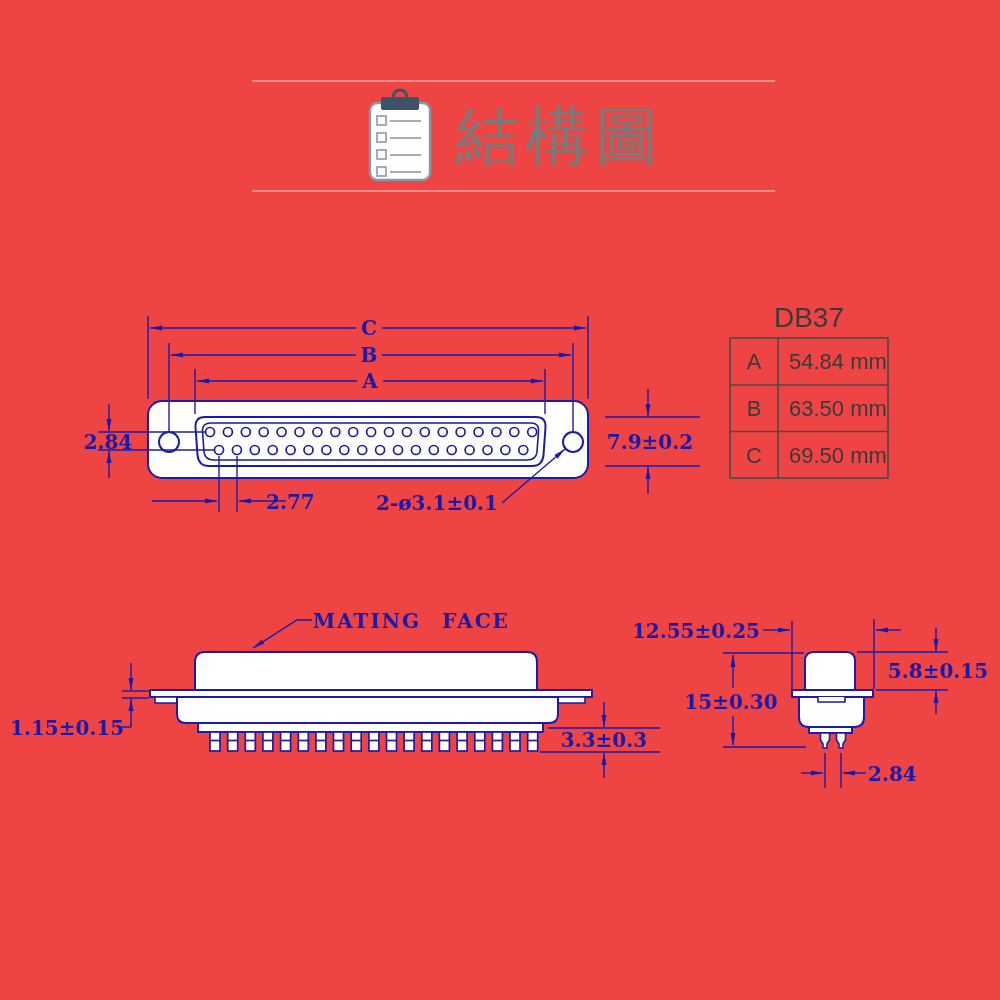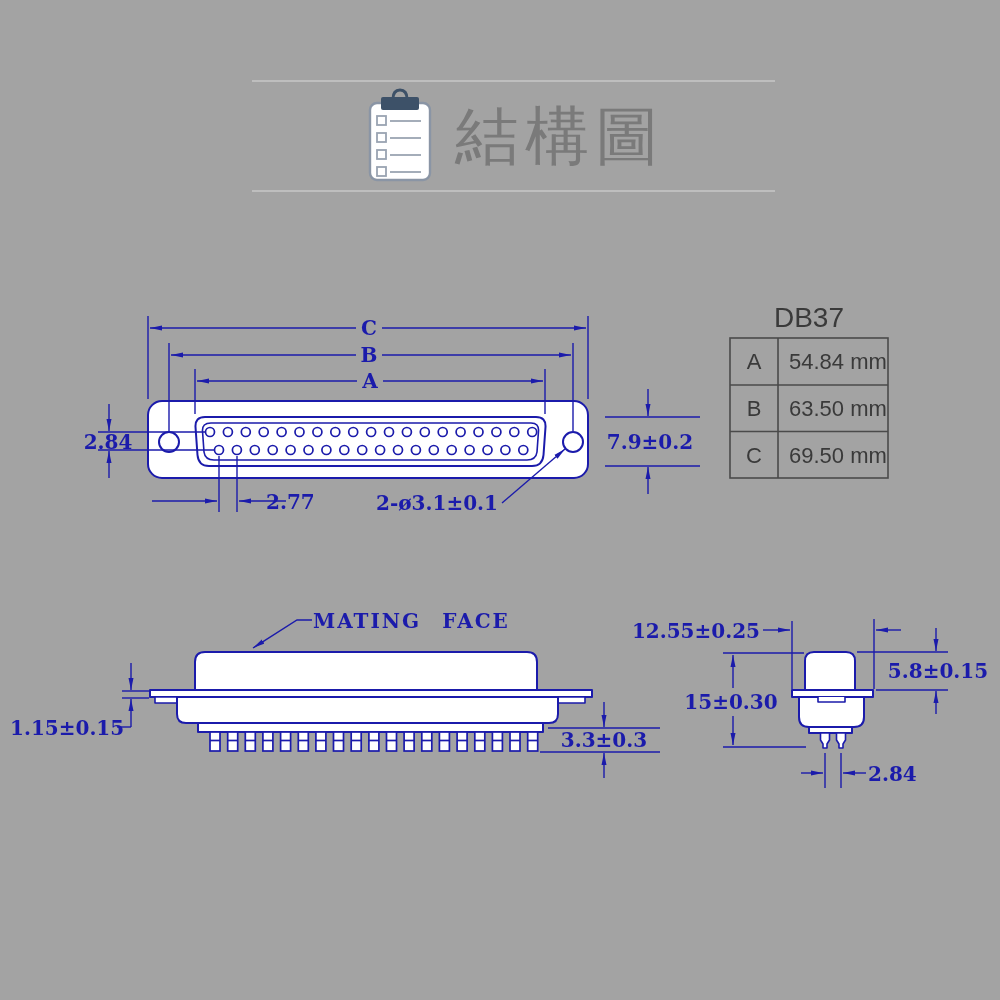--- a/index.html
+++ b/index.html
@@ -1,17 +1,17 @@
 <!DOCTYPE html>
 <html><head>
 <meta charset="utf-8">
 <style>
   :root{ --ink:#1b1bab; --tbl:#3a3a3a; --hdr:#7a7a7a; }
   html,body{ margin:0; padding:0; background:#fff; }
-  #stage{ position:relative; width:1000px; height:1000px; background:#a3a3a3; overflow:hidden;
+  #stage{ position:relative; width:1000px; height:1000px; background:#ef4444; overflow:hidden;
           font-family:"Liberation Sans", sans-serif; }
   svg{ position:absolute; left:0; top:0; }
   .outline{ fill:#fff; stroke:var(--ink); stroke-width:2; stroke-linejoin:round; }
   .thin{ stroke-width:1.6; }
   .dimln{ stroke:var(--ink); stroke-width:1.4; fill:none; }
   .dimtxt{ fill:var(--ink); font:700 20px "DejaVu Serif", serif; }
   .mating{ letter-spacing:2px; word-spacing:12px; }
   .tblln{ stroke:#4a4a4a; stroke-width:1.6; fill:none; }
   .tbltxt{ fill:var(--tbl); font:400 22px "Liberation Sans", sans-serif; }
   .tbltitle{ fill:var(--tbl); font:400 28px "Liberation Sans", sans-serif; }

